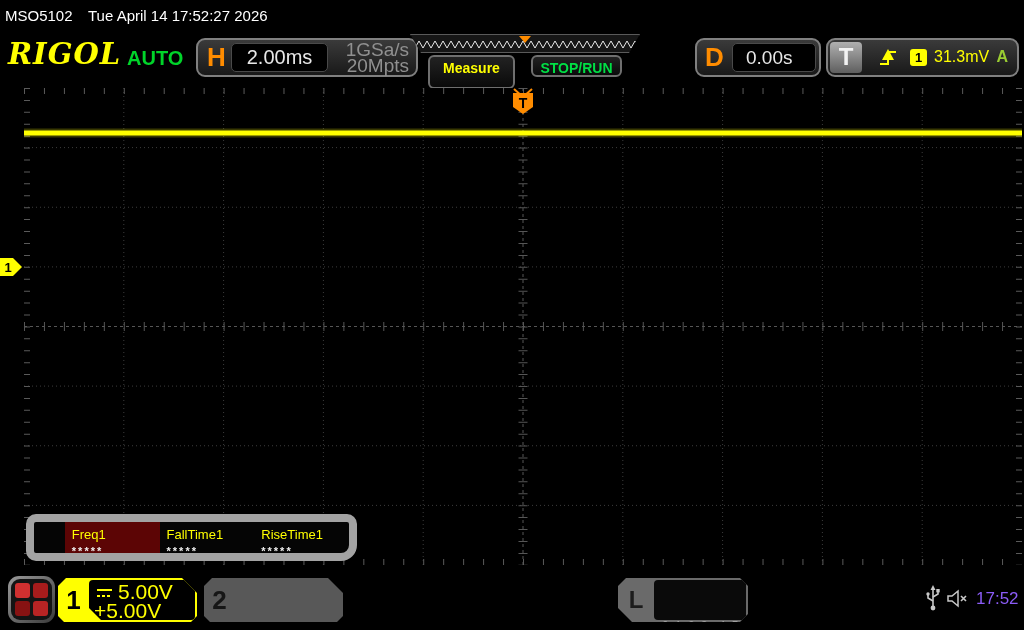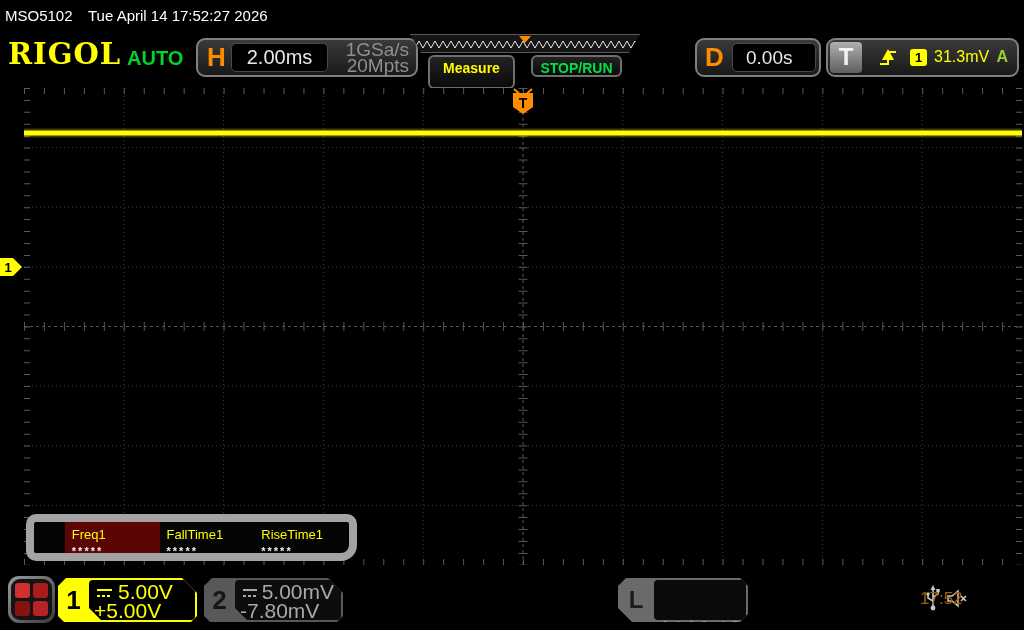--- a/index.html
+++ b/index.html
@@ -7,21 +7,21 @@
     font-family:"Liberation Sans", sans-serif; }
   .abs { position:absolute; }
   #screen { position:relative; width:1024px; height:630px; background:#000; }
 
   
   #statusbar { left:0; top:0; width:1024px; height:30px; color:#fff; font-size:15px; }
   #statusbar span { position:absolute; top:7px; white-space:pre; }
 
   
   #logo { left:8px; top:40px; color:#ffff00; font-family:"DejaVu Serif", serif;
-    font-weight:bold; font-size:29px; letter-spacing:1px; line-height:29px; }
+    font-weight:bold; font-size:29px; letter-spacing:1px; line-height:29px; font-style:italic; }
   #automode { left:127px; top:47px; color:#00d42a; font-weight:bold; font-size:20px; }
 
   .hdrbox { background:linear-gradient(#3a3a3a,#191919); border:2px solid #808080;
     border-radius:9px; }
   .hdr-letter { font-size:26px; font-weight:bold; color:#ff8c00; line-height:35px; }
   .hdr-inner { background:#000; border:1px solid #4a4a4a; border-radius:5px;
     color:#e8e8e8; font-size:20px; }
 
   #hbox { left:196px; top:38px; width:222px; height:39px; }
   #hbox .hdr-letter { position:absolute; left:9px; top:0; }
@@ -101,21 +101,21 @@
 
   #lblock { left:618px; top:578px; width:130px; height:44px; background:#6a6a6a;
     cursor:pointer;
     clip-path:polygon(0 8px,8px 0,calc(100% - 8px) 0,100% 8px,100% calc(100% - 8px),calc(100% - 8px) 100%,14px 100%,0 calc(100% - 14px)); }
   #lblock .ltab { position:absolute; left:0; top:0; width:36px; height:44px;
     color:#1c1c1c; font-size:24px; font-weight:bold; text-align:center; line-height:44px; }
   #lblock .linner { position:absolute; left:36px; top:2px; right:2px; bottom:2px;
     background:#0a0a0a; border-radius:4px; color:#a0a0a0; font-size:12px;
     padding:4px 6px 0 8px; white-space:pre; letter-spacing:1.5px; line-height:17px; }
 
-  #clock { left:920px; top:589px; color:#a16207; font-size:17px; }
+  #clock { left:976px; top:589px; color:#8b5cf6; font-size:17px; }
   #usbicon { left:925px; top:585px; }
   #speakericon { left:946px; top:589px; cursor:pointer; }
 </style>
 </head>
 <body>
 
 <div id="screen">
 
   <div class="abs" id="statusbar">
     <span style="left:5px">MSO5102</span>
@@ -250,32 +250,20 @@
         <span>5.00V</span>
       </div>
       <div class="chrow r2">
         <span>+5.00V</span>
       </div>
     </div>
   </div>
 
   <div class="abs chblock" id="ch2block">
     <div class="chnum">2</div>
-    <div class="chinner">
-      <div class="chrow">
-        <svg width="17" height="12">
-          <line x1="1" y1="3" x2="16" y2="3" stroke="#a8a8a8" stroke-width="2"></line>
-          <line x1="1" y1="9" x2="16" y2="9" stroke="#a8a8a8" stroke-width="2" stroke-dasharray="3 2"></line>
-        </svg>
-        <span>5.00mV</span>
-      </div>
-      <div class="chrow r2">
-        <span>-7.80mV</span>
-      </div>
-    </div>
   </div>
 
   <div class="abs" id="lblock">
     <div class="ltab">L</div>
     <div class="linner">
       <div>0 1 2 3  4 5 6 7</div>
       
     </div>
   </div>
 

